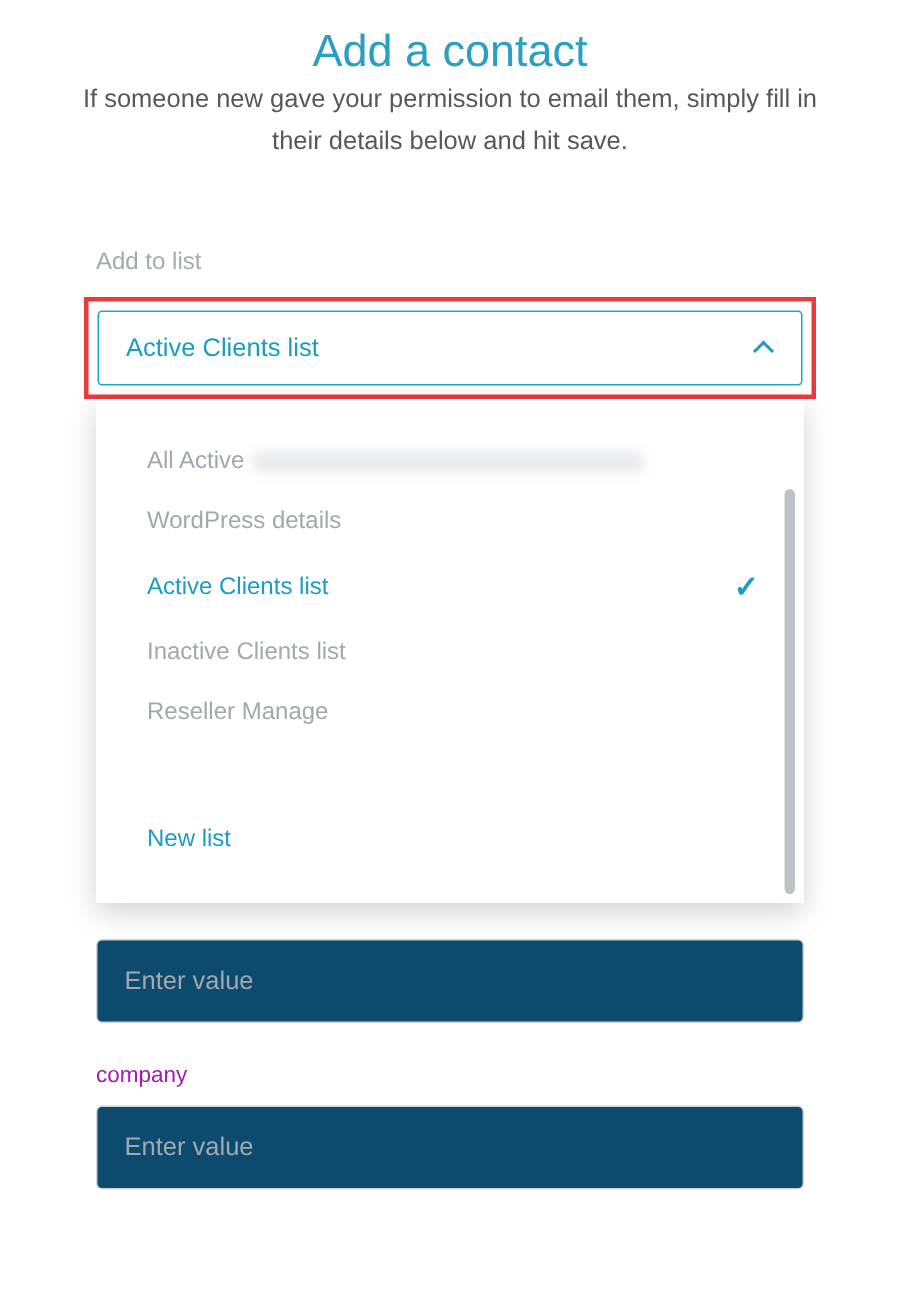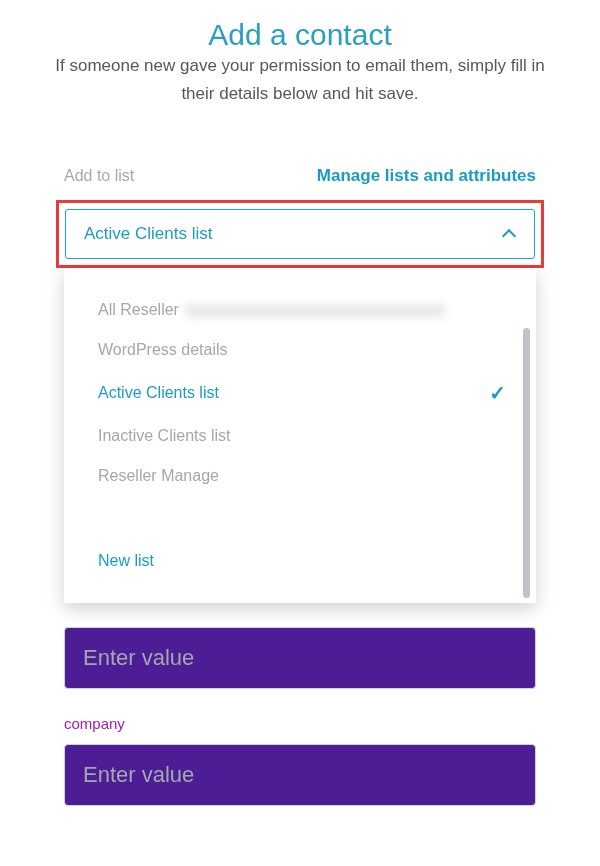--- a/index.html
+++ b/index.html
@@ -131,55 +131,54 @@
       height: 270px;
       background: #bfc3c8;
       border-radius: 4px;
     }
     .text-input {
       margin: 0 44px;
       border: 1px solid #cfd2d6;
       border-radius: 4px;
       padding: 17px 18px;
       color: #a3a8af;
-      font-size: 22px;
-      background: #4c1d95;
+      font-size: 17px;
+      background: #0c4a6e;
     }
     .field-spacer-top { margin-top: 24px; }
     .field-label {
       color: #a21caf;
       font-size: 15px;
       margin: 26px 44px 12px 44px;
     }
   </style>
 </head>
 <body>
 
 <div class="container">
 
   <h1 class="page-title">Add a contact</h1>
 
   <p class="page-desc">If someone new gave your permission to email them, simply fill in their details below and hit save.</p>
 
   <div class="row-labels">
     <span class="add-to-list-label">Add to list</span>
-    <a class="manage-link">Manage lists and attributes</a>
   </div>
 
   <div class="highlight-box">
     <div class="select-control">
       <span class="select-value">Active Clients list</span>
       <span class="chevron"></span>
     </div>
   </div>
 
   <div class="dropdown-panel">
     <div class="dropdown-inner">
       <div class="dropdown-item">
-        <span><span class="dropdown-item-label">All Reseller</span><span class="blur-span"></span></span>
+        <span><span class="dropdown-item-label">All Active</span><span class="blur-span"></span></span>
       </div>
       <div class="dropdown-item">
         <span class="dropdown-item-label">WordPress details</span>
       </div>
       <div class="dropdown-item selected">
         <span class="dropdown-item-label">Active Clients list</span>
         <span class="checkmark">✓</span>
       </div>
       <div class="dropdown-item">
         <span class="dropdown-item-label">Inactive Clients list</span>

